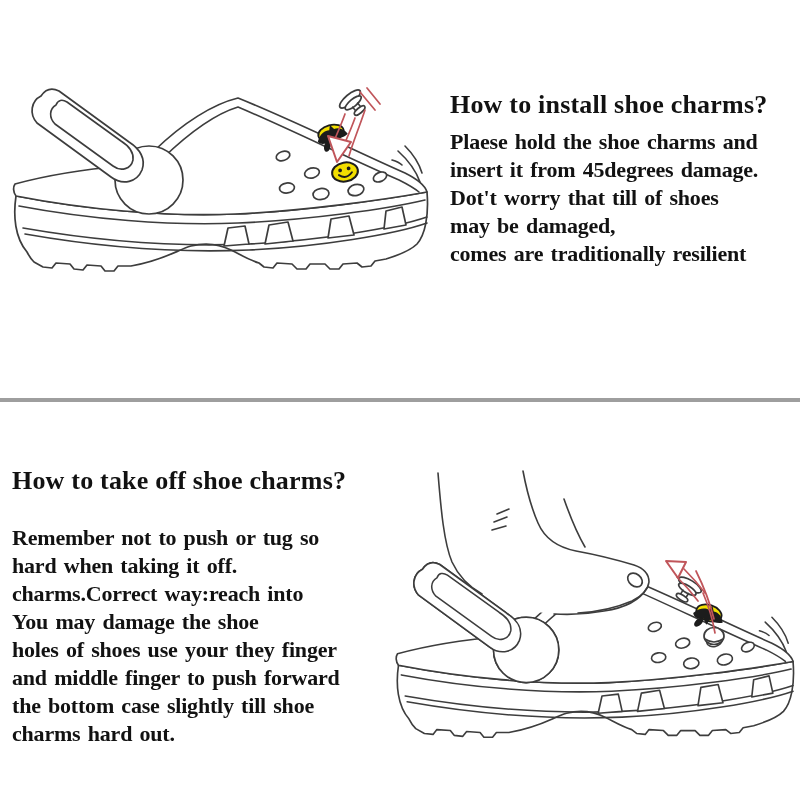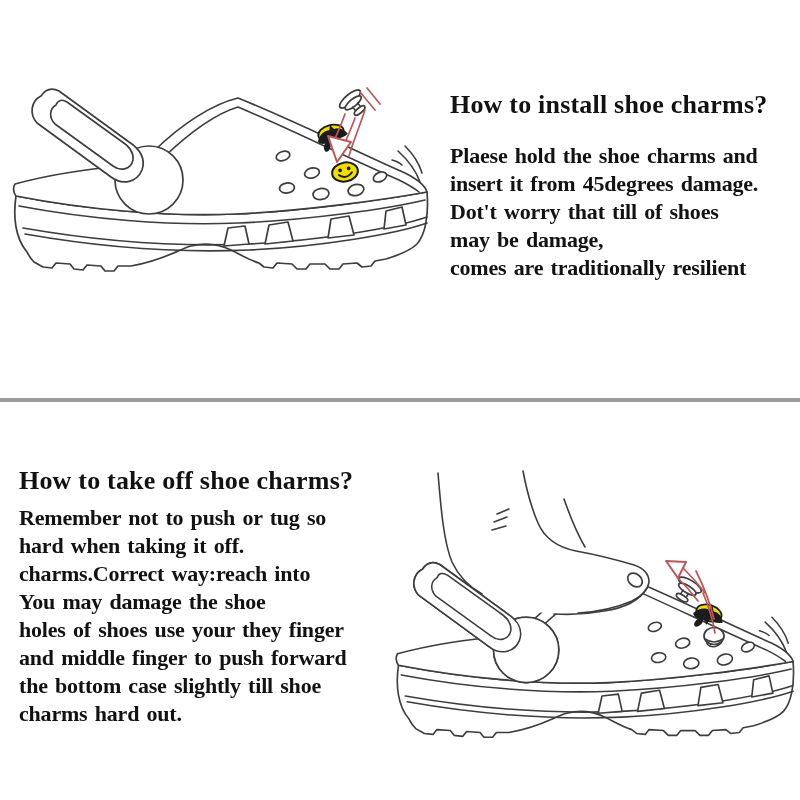--- a/index.html
+++ b/index.html
@@ -90,36 +90,36 @@
       <g transform="translate(342,94) rotate(-10)">
         <ellipse class="yellow" rx="13" ry="9.5" style="stroke-width:2"></ellipse>
         <circle class="blk" cx="-4.5" cy="-2.5" r="1.9"></circle>
         <circle class="blk" cx="4.2" cy="-3" r="1.9"></circle>
         <path d="M-6.5,2 Q0,8 6.8,1.5" fill="none" stroke="#1c1c1c" stroke-width="1.9" stroke-linecap="round"></path>
       </g>
     </svg>
 
     <div class="text-block" style="left:450px;top:90px;width:348px">
       <div class="sec-title">How to install shoe charms?</div>
-      <div class="body-lines" style="margin-top:22px">
+      <div class="body-lines" style="margin-top:8px">
         <div class="line">Plaese hold the shoe charms and</div>
         <div class="line">insert it from 45degrees damage.</div>
         <div class="line">Dot't worry that till of shoes</div>
-        <div class="line">may be damage,</div>
+        <div class="line">may be damaged,</div>
         <div class="line">comes are traditionally resilient</div>
       </div>
     </div>
   </section>
 
   <div class="divider" style="top:398px"></div>
 
   <section>
-    <div class="text-block" style="left:19px;top:466px;width:388px">
+    <div class="text-block" style="left:12px;top:466px;width:388px">
       <div class="sec-title">How to take off shoe charms?</div>
-      <div class="body-lines" style="margin-top:8px">
+      <div class="body-lines" style="margin-top:28px">
         <div class="line">Remember not to push or tug so</div>
         <div class="line">hard when taking it off.</div>
         <div class="line">charms.Correct way:reach into</div>
         <div class="line">You may damage the shoe</div>
         <div class="line">holes of shoes use your they finger</div>
         <div class="line">and middle finger to push forward</div>
         <div class="line">the bottom case slightly till shoe</div>
         <div class="line">charms hard out.</div>
       </div>
     </div>

